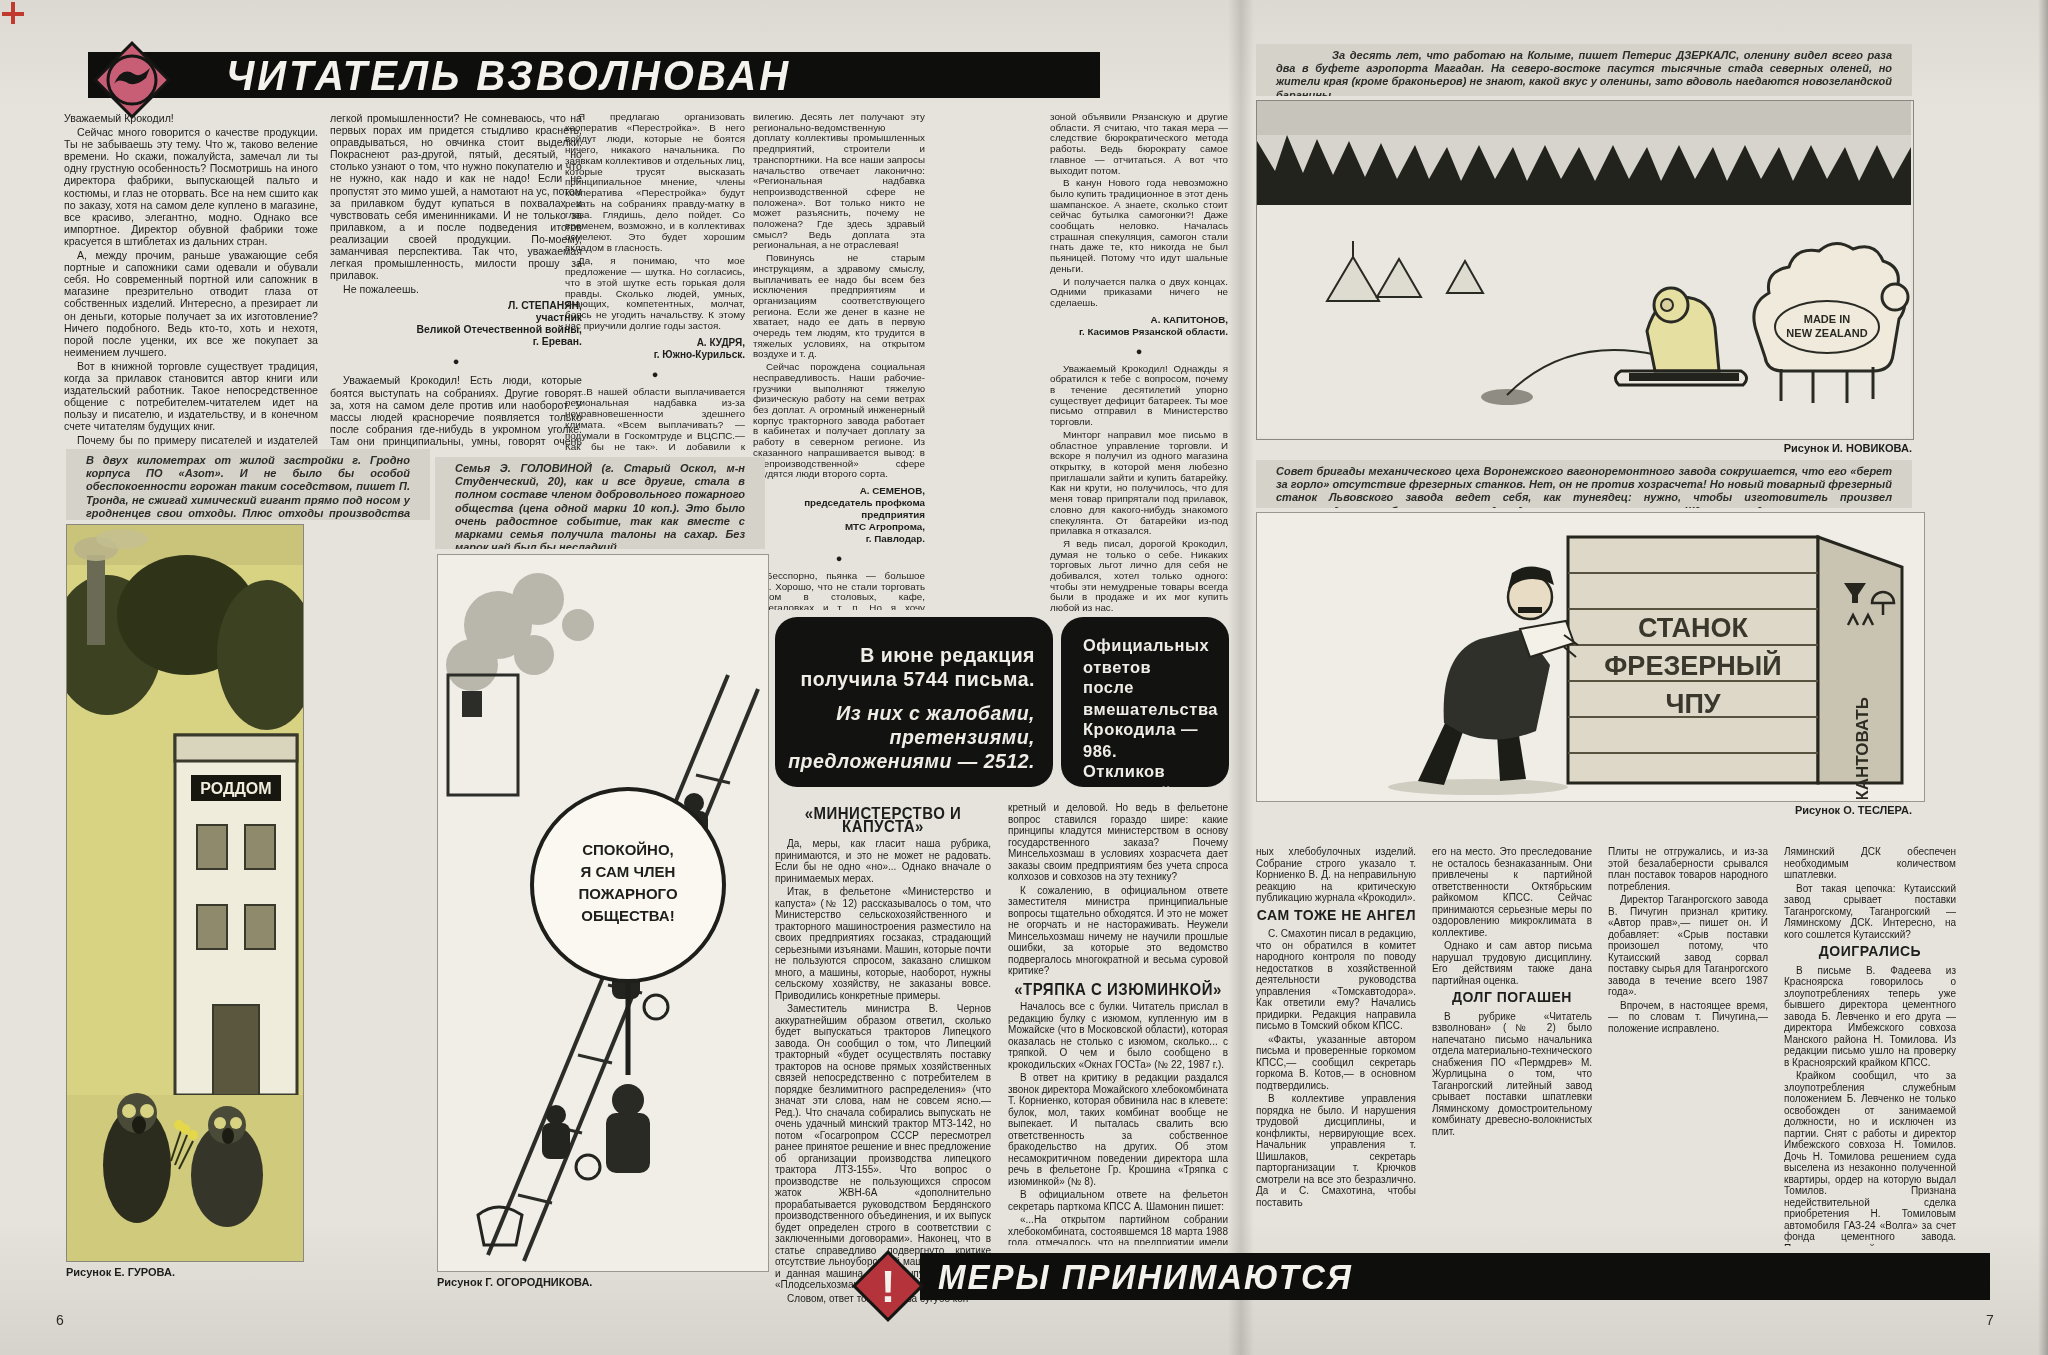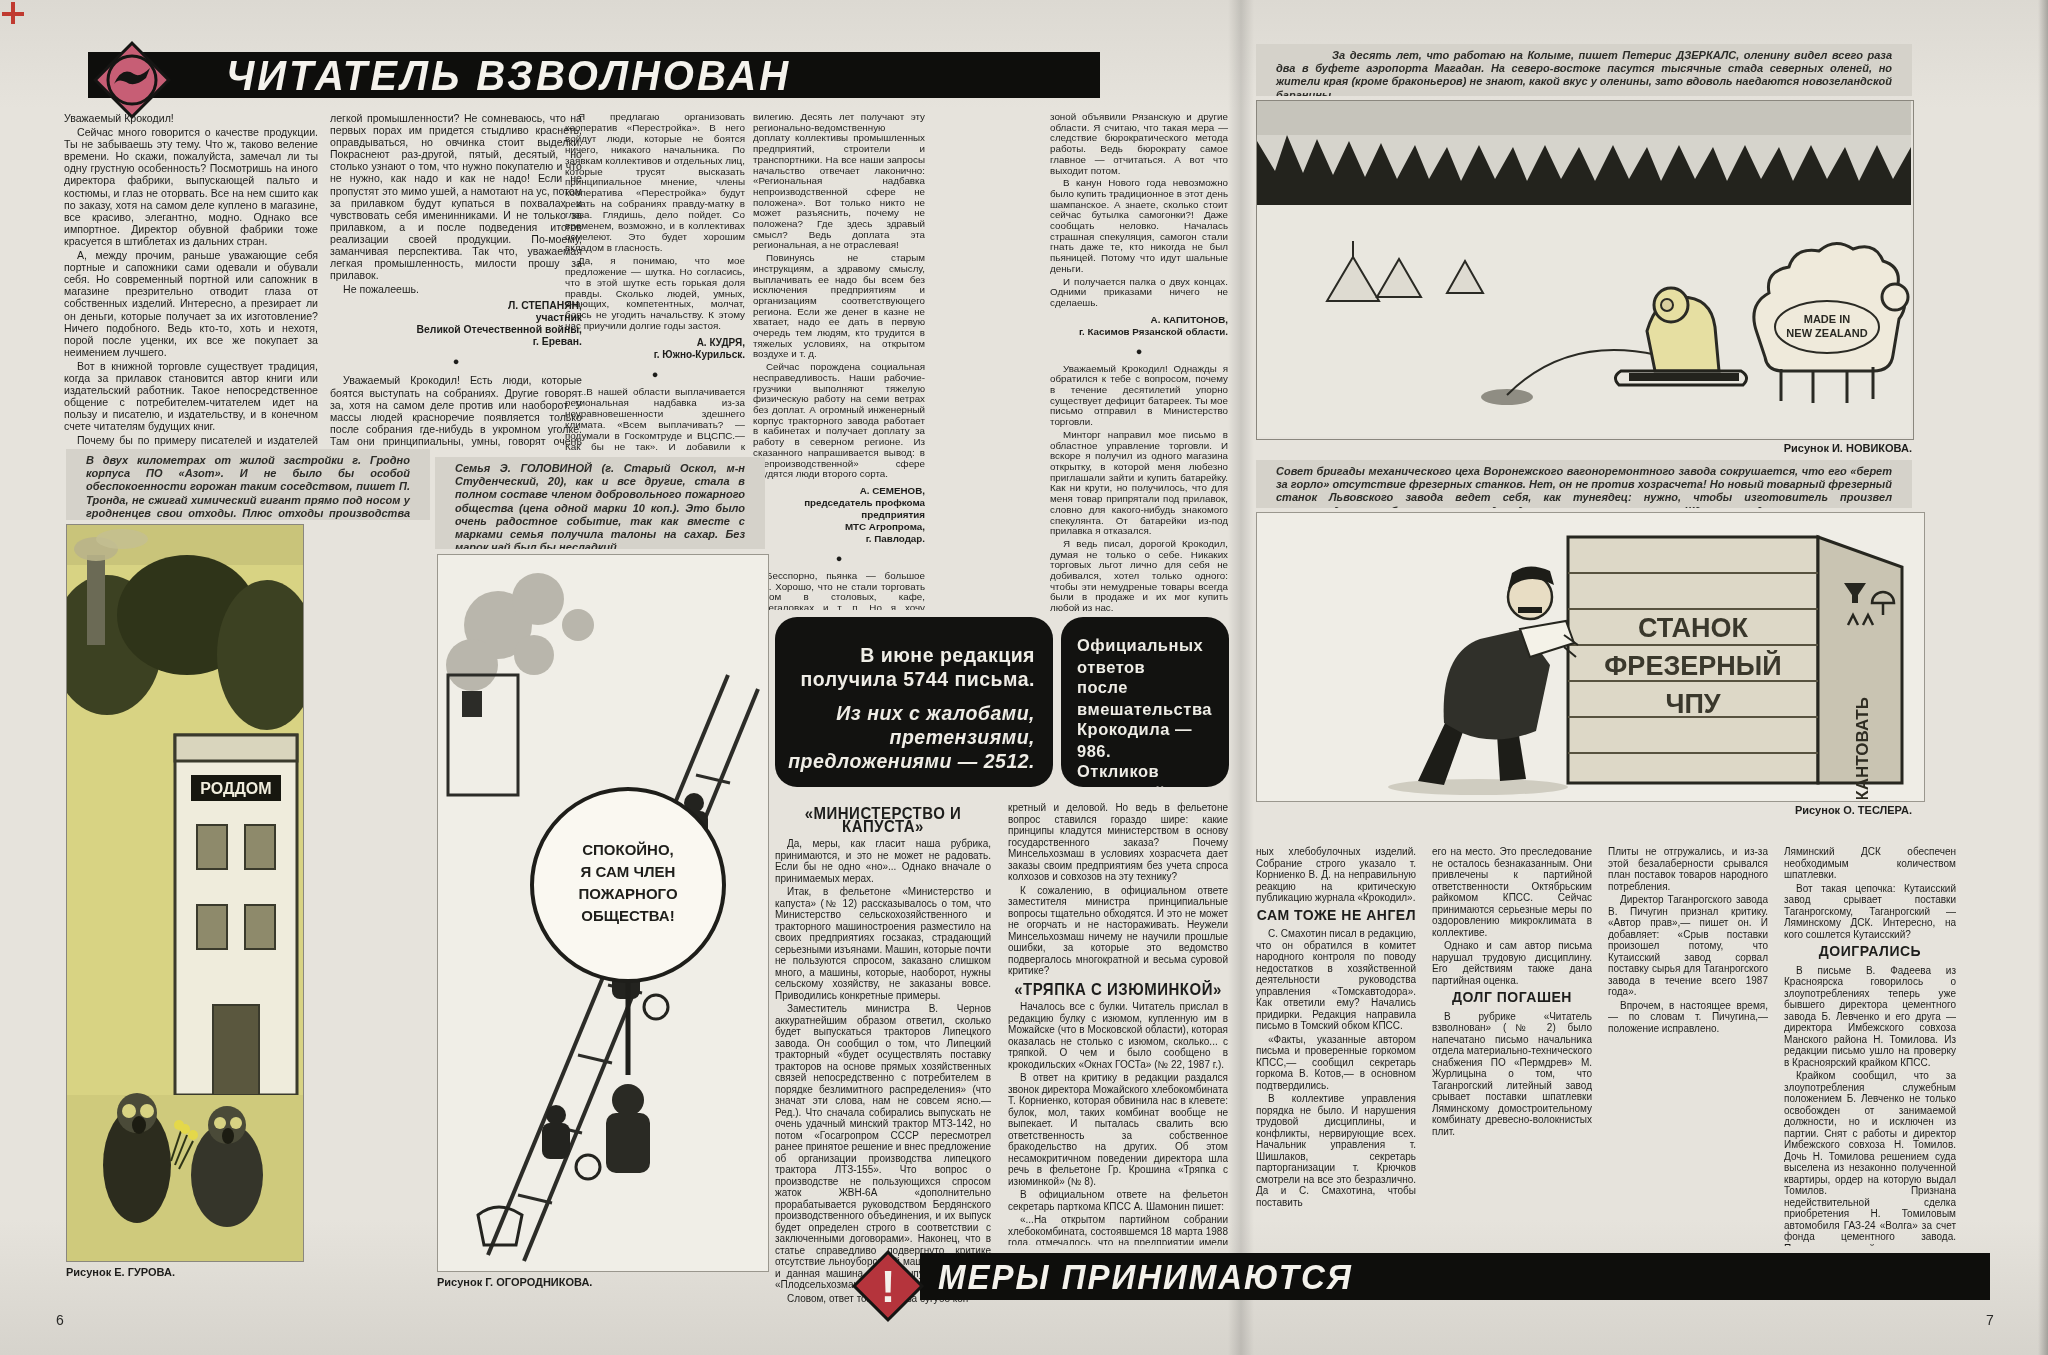--- a/index.html
+++ b/index.html
@@ -213,21 +213,21 @@
   <div class="abs credit center" style="left:437px;top:1276px;width:330px;">Рисунок Г. ОГОРОДНИКОВА.</div>
 
   <div class="abs statbox" style="left:775px;top:617px;width:278px;height:170px;padding:26px 18px 0 10px;box-sizing:border-box;text-align:right;">
     <div class="statline">В июне редакция</div>
     <div class="statline">получила 5744 письма.</div>
     <div style="height:10px;"></div>
     <div class="statline it">Из них с жалобами,</div>
     <div class="statline it">претензиями,</div>
     <div class="statline it">предложениями — 2512.</div>
   </div>
-  <div class="abs statbox" style="left:1061px;top:617px;width:168px;height:170px;padding:18px 6px 0 16px;box-sizing:border-box;">
+  <div class="abs statbox" style="left:1061px;top:617px;width:168px;height:170px;padding:18px 6px 0 22px;box-sizing:border-box;">
     <div class="statline" style="font-size:16.5px;line-height:21px;">Официальных ответов</div>
     <div class="statline" style="font-size:16.5px;line-height:21px;">после вмешательства</div>
     <div class="statline" style="font-size:16.5px;line-height:21px;">Крокодила — 986.</div>
     <div class="statline" style="font-size:16.5px;line-height:21px;">Откликов читателей</div>
 
   </div>
 
   <div class="abs midcol" style="left:775px;top:802px;width:216px;height:503px;">
     <div class="h2m">«МИНИСТЕРСТВО И КАПУСТА»</div>
     <p>Да, меры, как гласит наша рубрика, принимаются, и это не может не радовать. Если бы не одно «но»... Однако вначале о принимаемых мерах.</p>

